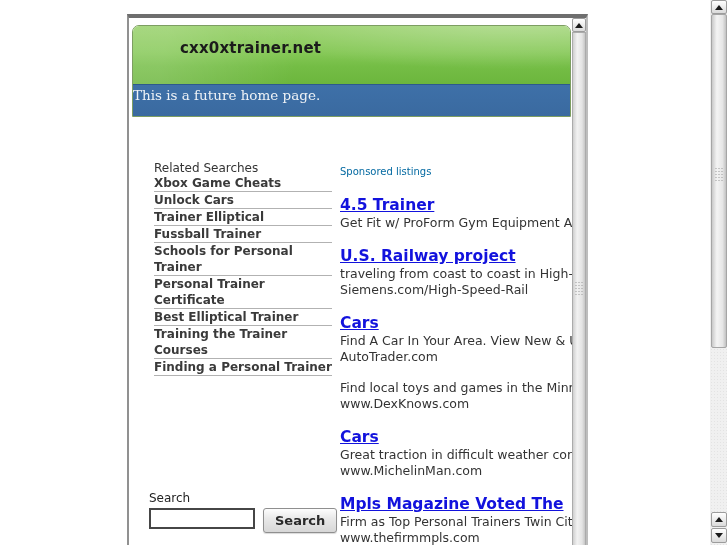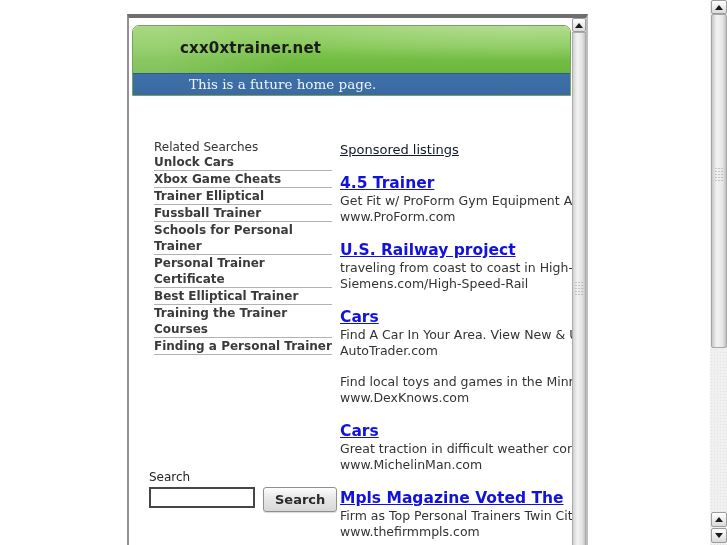--- a/index.html
+++ b/index.html
@@ -9,29 +9,29 @@
 
   
   .frame { position:absolute; left:127px; top:14px; width:461px; height:560px;
            background:#fff; border-top:4px solid #6e6e6e; border-left:2px solid #919191;
            border-right:2px solid #bdbdbd; }
   .frame-body { position:absolute; left:0; top:0; width:457px; height:556px; overflow:hidden; }
   .content { position:absolute; left:0; top:0; width:443px; height:556px; overflow:hidden; background:#fff; }
 
   
   .header-box { margin:7px 1px 0 3px; border:1px solid #7d9e62; border-radius:7px 7px 0 0; overflow:hidden; }
-  .banner { height:47px; position:relative;
+  .banner { height:58px; position:relative;
             background:
               radial-gradient(ellipse at 88% -10%, rgba(255,255,255,0.30), rgba(255,255,255,0) 55%),
               linear-gradient(100deg, rgba(255,255,255,0.16) 8%, rgba(255,255,255,0) 38%),
               linear-gradient(to bottom, #97d069 0%, #85c856 45%, #74bd45 70%, #6cb63d 100%); }
   .banner-title { position:absolute; left:47px; top:13px; font-size:15px; font-weight:bold;
                   color:#1b1b1b; letter-spacing:0.2px; }
-  .tagline-bar { height:22px; background:linear-gradient(#3e70a8,#3a6aa0); border-top:1px solid #2d5a8c;
-                 line-height:21px; padding-left:56px; color:#eef2f6; font-size:13.5px;
+  .tagline-bar { height:32px; background:linear-gradient(#3e70a8,#3a6aa0); border-top:1px solid #2d5a8c;
+                 line-height:21px; color:#eef2f6; font-size:13.5px;
                  font-family:"DejaVu Serif","Liberation Serif",serif; }
 
   .main { position:relative; height:465px; }
 
   
   .left-col { position:absolute; left:25px; top:44px; width:178px; }
   .rs-title { font-size:12px; color:#333; }
   .rs-list { list-style:none; }
   .rs-list li { font-size:12px; font-weight:bold; line-height:16px; color:#3a3a3a;
                 border-bottom:1px solid #b2b2b2; cursor:pointer; }
@@ -41,21 +41,21 @@
   .search-row { display:flex; align-items:flex-start; }
   .search-input { width:106px; height:21px; border:2px solid #464646; background:#fff;
                   font-size:12px; padding:0 3px; outline:none; }
   .search-button { margin-left:8px; height:25px; padding:0 11px; border:1px solid #8f8f8f;
                    border-radius:3px; background:linear-gradient(#fdfdfd,#e9e9e9 40%,#d7d7d7);
                    font-family:inherit; font-size:13px; font-weight:bold; color:#2a2a2a;
                    box-shadow:0 1px 1px rgba(0,0,0,0.15); cursor:pointer; }
 
   
   .right-col { position:absolute; left:211px; top:43px; width:320px; }
-  .sponsored-link { font-size:13px; line-height:16px; color:#0f172a; text-decoration:underline; cursor:pointer; }
+  .sponsored-link { font-size:10px; line-height:16px; color:#0369a1; cursor:pointer; }
   .listing { margin-top:15px; }
   .listing-title { font-size:15.5px; line-height:20px; font-weight:bold; color:#1212dd;
                    text-decoration:underline; white-space:nowrap; cursor:pointer; }
   .listing-desc, .listing-url { font-size:12.5px; line-height:16px; color:#333; white-space:nowrap; }
 
   
   .sb-btn { position:absolute; background:linear-gradient(#ffffff,#dadada); border:1px solid #9c9c9c;
             border-radius:2px; display:flex; align-items:center; justify-content:center; cursor:pointer; }
   .tri-up { width:0; height:0; border-left:4px solid transparent; border-right:4px solid transparent;
             border-bottom:5px solid #1a1a1a; }
@@ -100,23 +100,23 @@
           <span>This is a future home page.</span>
         </div>
       </div>
 
       <div class="main">
 
         <div class="left-col">
           <div class="rs-title">Related Searches</div>
           <ul class="rs-list">
 
+              <li>Xbox Game Cheats</li>
+
               <li>Unlock Cars</li>
-
-              <li>Xbox Game Cheats</li>
 
               <li>Trainer Elliptical</li>
 
               <li>Fussball Trainer</li>
 
 
               <li>Schools for Personal Trainer</li>
 
               <li>Personal Trainer Certificate</li>
 
@@ -136,21 +136,20 @@
           </div>
         </div>
 
         <div class="right-col">
           <span class="sponsored-link">Sponsored listings</span>
           <div>
 
               <div class="listing">
                 <div class="listing-title">4.5 Trainer</div>
                 <div class="listing-desc">Get Fit w/ ProForm Gym Equipment At Lov</div>
-                <div class="listing-url">www.ProForm.com</div>
               </div>
 
               <div class="listing">
                 <div class="listing-title">U.S. Railway project</div>
                 <div class="listing-desc">traveling from coast to coast in High-Spe</div>
                 <div class="listing-url">Siemens.com/High-Speed-Rail</div>
               </div>
 
               <div class="listing">
                 <div class="listing-title">Cars</div>

